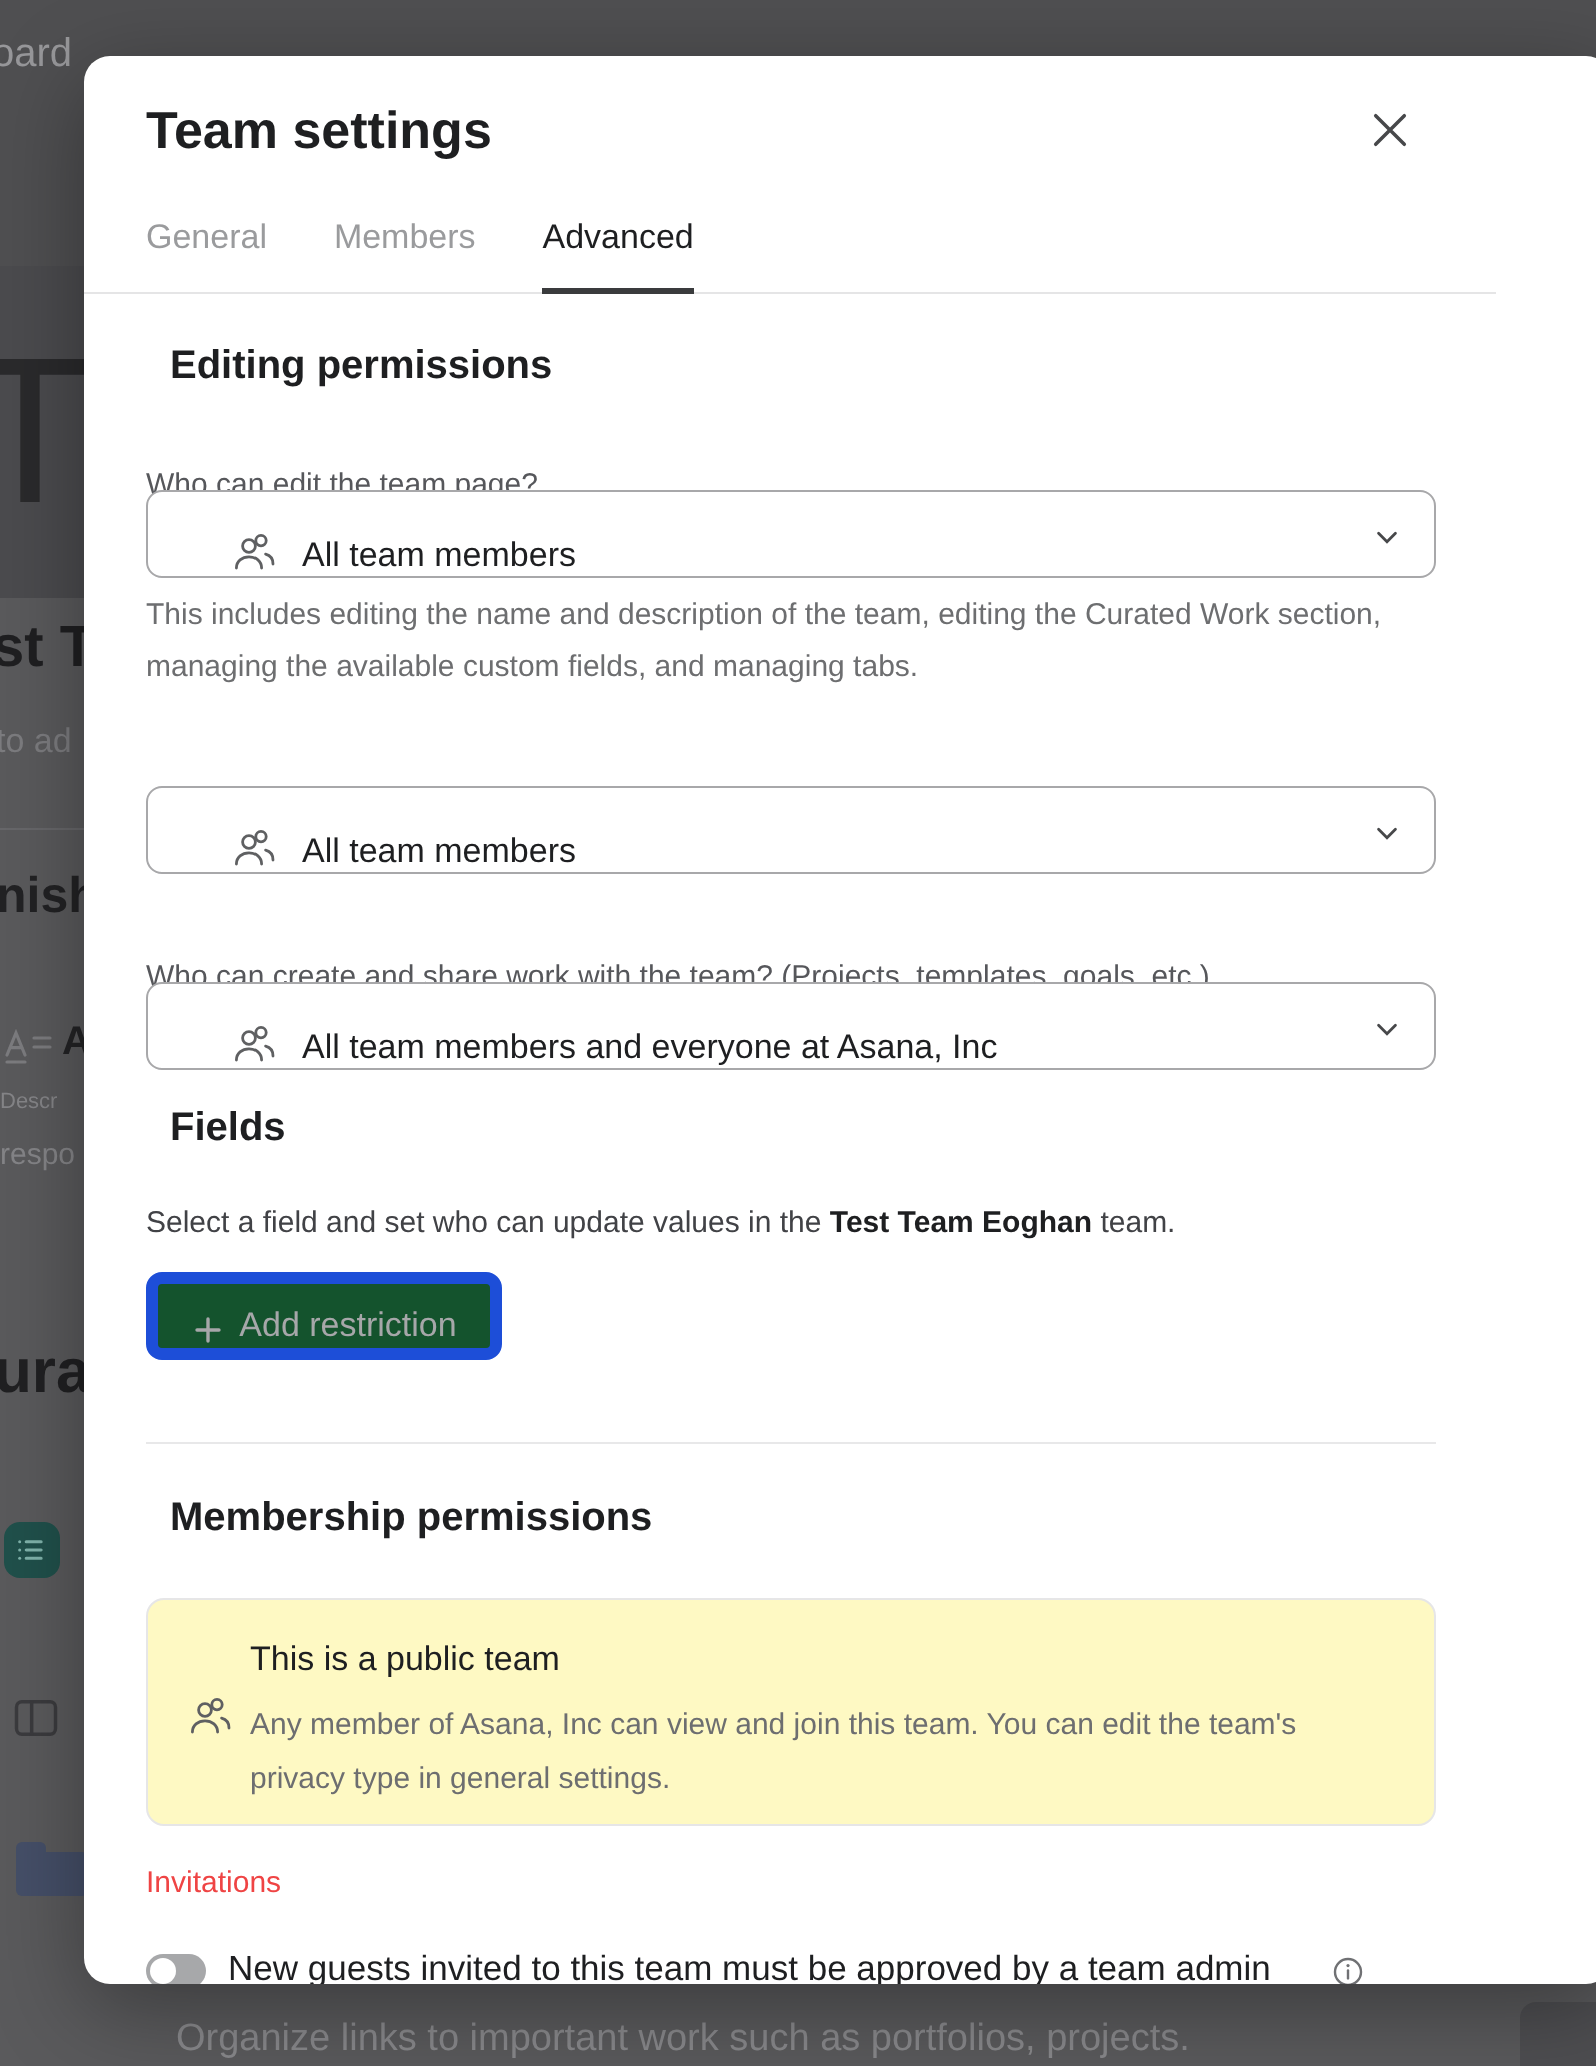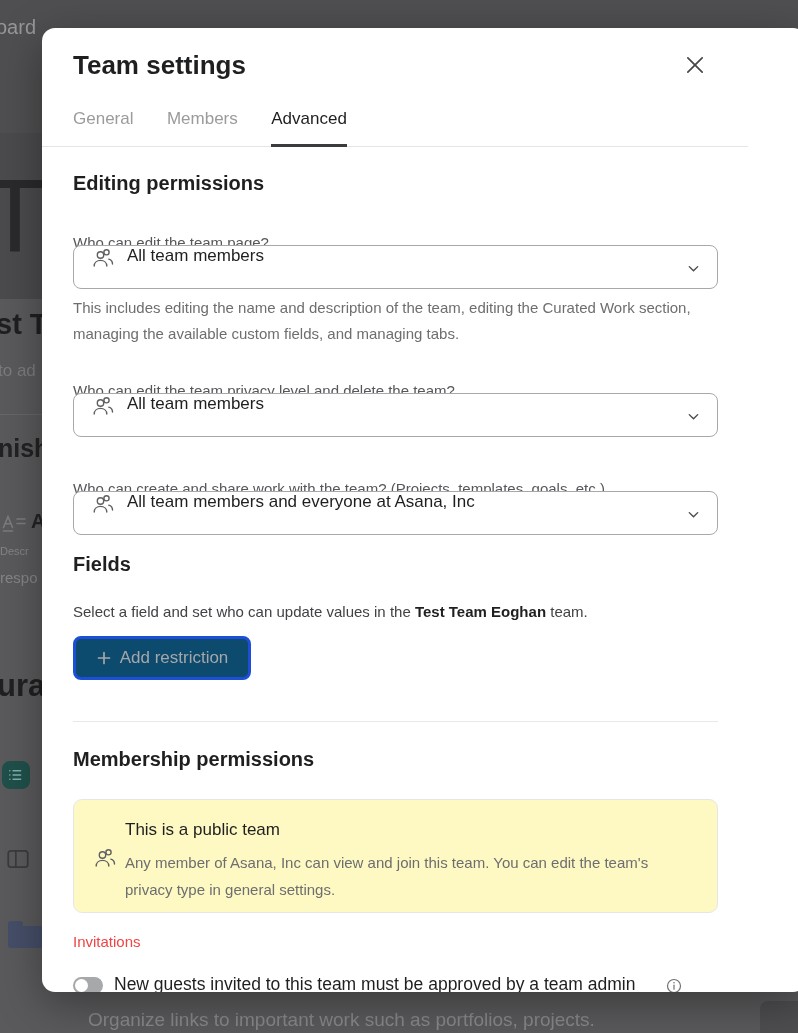--- a/index.html
+++ b/index.html
@@ -49,32 +49,32 @@
   .frag-bottom{left:88px;top:1009px;font-size:19px;color:#88888b;}
 
   
   .modal{position:absolute;left:42px;top:28px;width:764px;height:964px;background:#ffffff;
     border-radius:13px;box-shadow:0 12px 44px rgba(0,0,0,.35);overflow:hidden;}
   .modal-title{position:absolute;left:31px;top:22px;font-size:26px;font-weight:600;color:#1e1f21;}
   .close-btn{position:absolute;left:640px;top:24px;width:26px;height:26px;display:flex;align-items:center;justify-content:center;cursor:pointer;background:none;border:none;padding:0;}
   .tabs{position:absolute;left:0;top:81px;width:706px;padding-left:31px;box-sizing:border-box;border-bottom:1px solid #e5e5e6;}
   .tab{display:inline-block;margin-right:29px;padding-bottom:15px;font-size:17px;color:#9a9b9d;cursor:pointer;}
   .tab.active{color:#1e1f21;font-weight:500;border-bottom:3px solid #3a3b3d;margin-bottom:-1px;}
-  .sec-heading{position:absolute;left:31px;font-size:20px;font-weight:600;color:#1e1f21;}
+  .sec-heading{position:absolute;left:43px;font-size:20px;font-weight:600;color:#1e1f21;}
   .q-label{position:absolute;left:31px;font-size:15px;color:#56575b;margin-top:20px;}
   .select{position:absolute;left:31px;width:645px;height:44px;box-sizing:border-box;
-    border:1px solid #a8a8aa;border-radius:8px;background:#fff;display:flex;align-items:flex-start;cursor:pointer;}
+    border:1px solid #a8a8aa;border-radius:8px;background:#fff;display:flex;align-items:flex-end;cursor:pointer;padding-left:24px;}
   .select .people{margin-left:17px;display:flex;}
   .select .val{margin-left:12px;font-size:17px;color:#1e1f21;}
   .select .chev{position:absolute;right:16px;top:15px;display:flex;}
   .helper{position:absolute;left:31px;width:622px;font-size:15px;line-height:26px;color:#6d6e70;}
   .fields-sentence{position:absolute;left:31px;font-size:15px;color:#414246;margin:0;}
   .fields-sentence b{color:#1e1f21;font-weight:700;}
-  .add-btn{position:absolute;left:31px;width:178px;height:44px;box-sizing:border-box;border:3px solid #1d4ed8;
-    border-radius:8px;background:#0c4a6e;display:flex;align-items:center;justify-content:center;gap:8px;
+  .add-btn{position:absolute;left:31px;width:178px;height:44px;box-sizing:border-box;border:6px solid #1d4ed8;
+    border-radius:8px;background:#14532d;display:flex;align-items:flex-end;justify-content:center;gap:8px;
     font-size:17px;color:#a6a7a9;font-family:inherit;cursor:pointer;}
   .hr{position:absolute;left:31px;width:645px;height:1px;background:#e8e8e9;}
   .public-box{position:absolute;left:31px;width:645px;height:114px;box-sizing:border-box;
     background:#fef9c3;border:1px solid #e6e6e7;border-radius:9px;}
   .public-box .pb-icon{position:absolute;left:19px;top:46px;}
   .public-title{position:absolute;left:51px;top:20px;font-size:17px;font-weight:500;color:#1e1f21;}
   .public-body{position:absolute;left:51px;top:49px;width:565px;font-size:15px;line-height:27px;color:#6d6e70;}
   .inv-label{position:absolute;left:31px;top:905px;font-size:15px;color:#ef4444;}
   .toggle{position:absolute;left:31px;top:949px;width:30px;height:17px;border-radius:9px;background:#a7a8aa;cursor:pointer;}
   .toggle .knob{position:absolute;left:2px;top:2px;width:13px;height:13px;border-radius:50%;background:#ffffff;}
@@ -174,21 +174,20 @@
     </span>
     <span class="val">All team members</span>
     <span class="chev">
       <svg width="15" height="15" viewBox="0 0 16 16" fill="none" stroke="#47484a" stroke-width="1.5" stroke-linecap="round">
           <path d="M3.5 6l4.5 4.5L12.5 6"></path>
         </svg>
     </span>
   </div>
   <div class="helper" style="top:267px;">This includes editing the name and description of the team, editing the Curated Work section, managing the available custom fields, and managing tabs.</div>
 
-  <div class="q-label" style="top:334px;">Who can edit the team privacy level and delete the team?</div>
   <div class="select" style="top:365px;">
     <span class="people">
       <svg width="24" height="24" viewBox="0 0 24 24" fill="none" stroke="#5f6062" stroke-width="1.4" stroke-linecap="round">
         <circle cx="15.5" cy="6.3" r="2.6"></circle>
           <path d="M17.8 13.1c2.3.6 3.7 2.5 3.7 4.9"></path>
         <circle cx="9.5" cy="9" r="3.2"></circle>
           <path d="M3.2 20c0-3.4 2.8-5.6 6.3-5.6s6.3 2.2 6.3 5.6"></path>
       </svg>
     </span>
     <span class="val">All team members</span>

